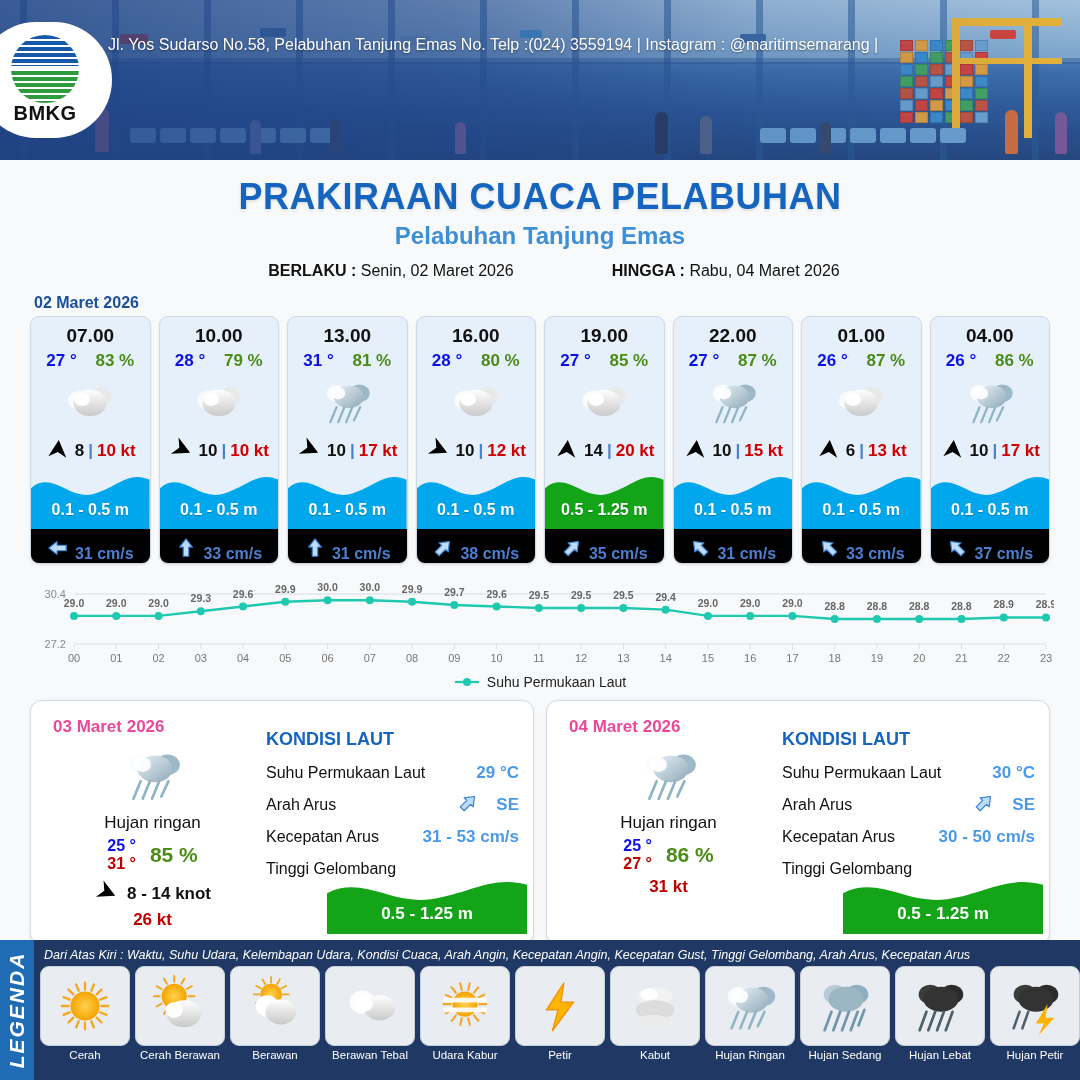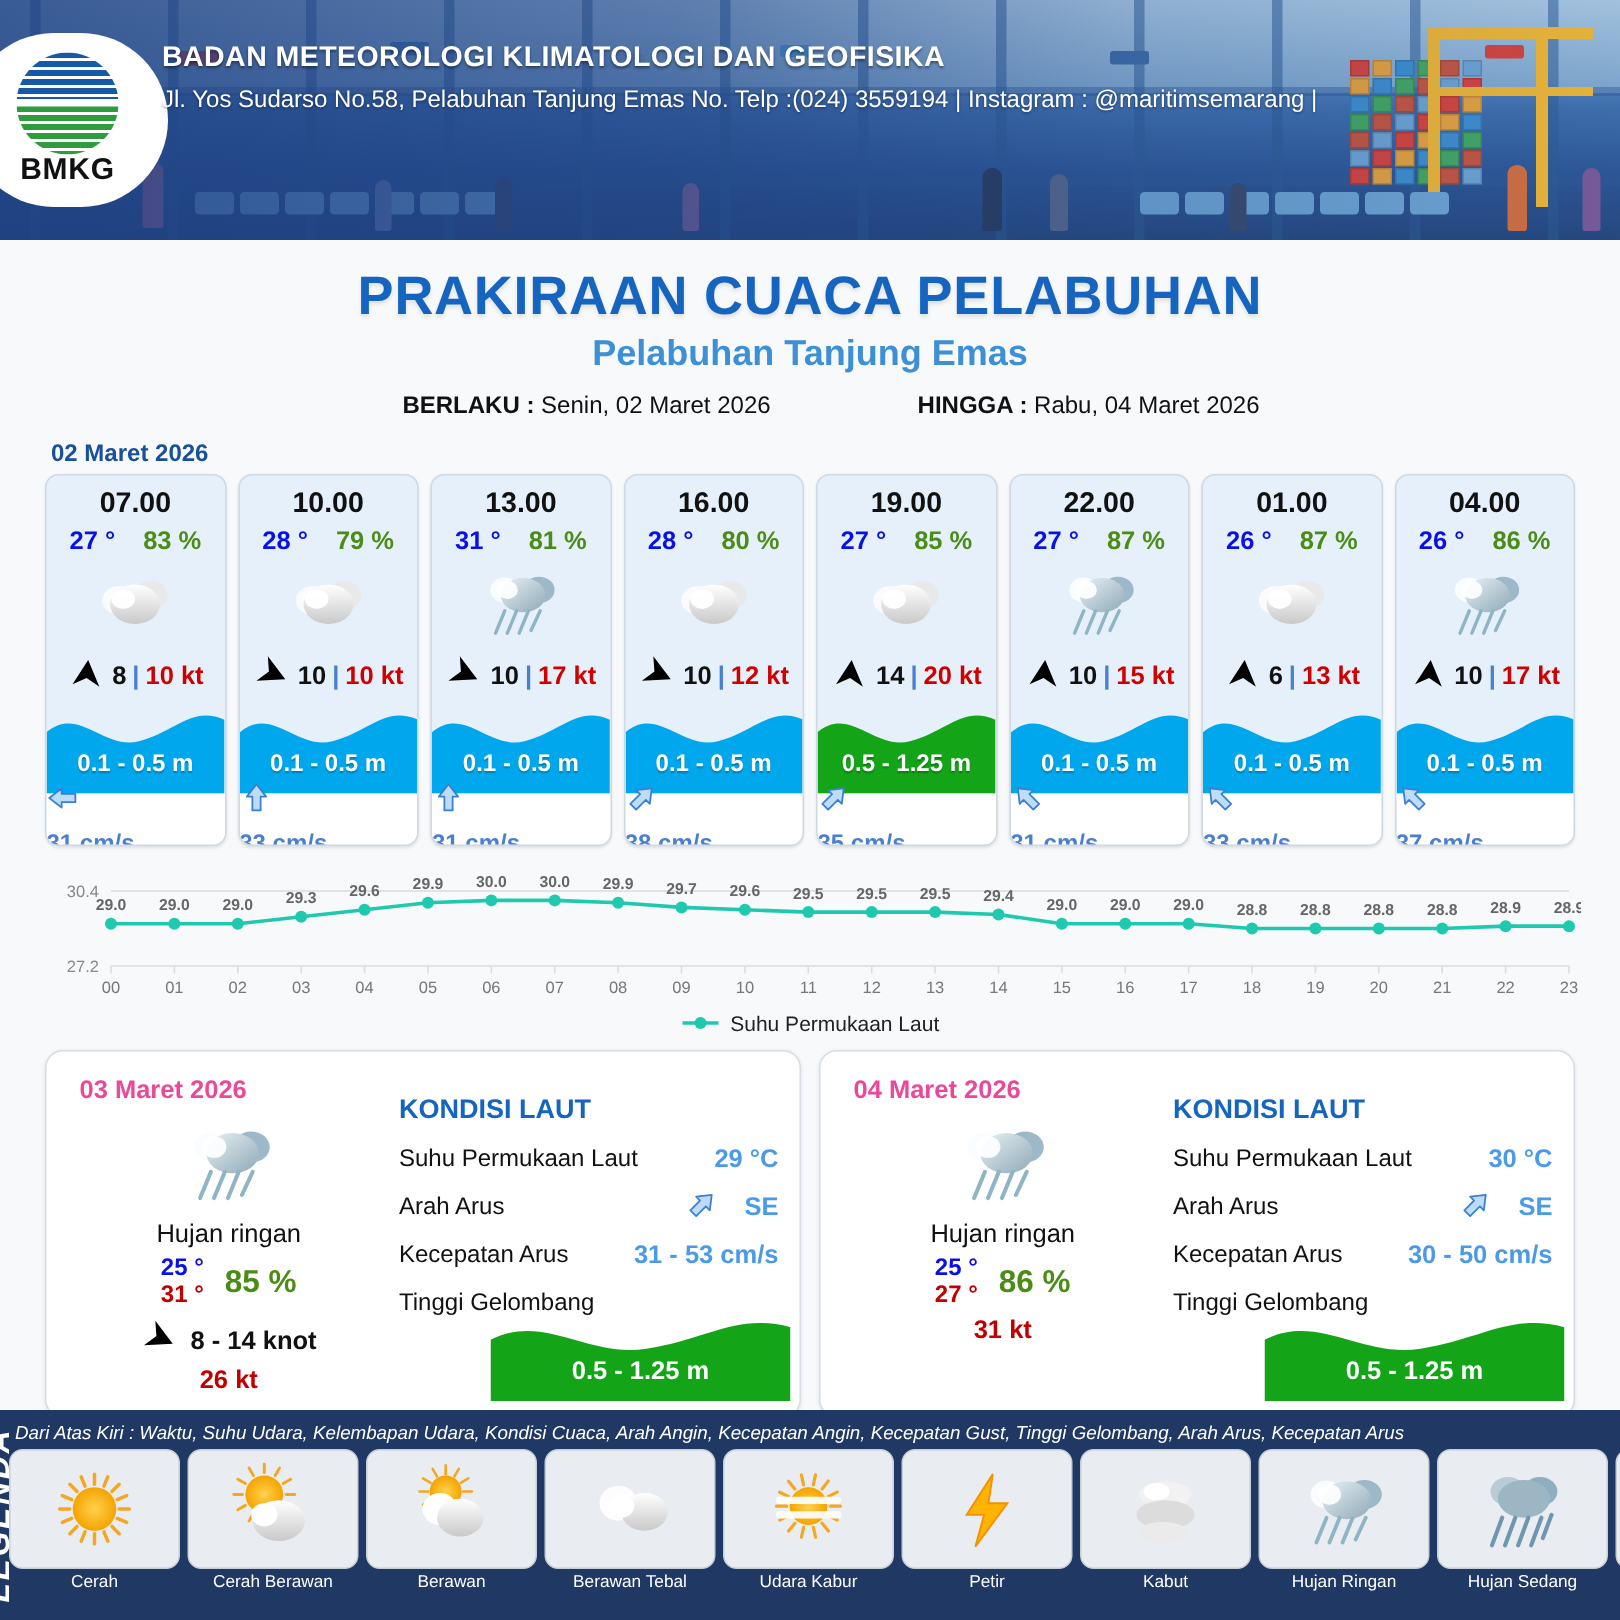--- a/index.html
+++ b/index.html
@@ -55,21 +55,21 @@
   .c-icon{height:62px;display:flex;align-items:center;justify-content:center;}
   .c-wind{display:flex;align-items:center;justify-content:center;gap:4px;height:36px;}
   .w-arrow{display:inline-block;}
   .w-deg{font-size:17px;font-weight:bold;color:#111;}
   .w-sep{color:#4a7fd0;font-weight:bold;font-size:17px;}
   .w-kt{font-size:17px;font-weight:bold;color:#d00000;}
   .c-wave{position:relative;height:60px;}
   .wave-svg{position:absolute;left:0;bottom:0;width:100%;height:60px;}
   .wave-txt{position:absolute;left:0;bottom:10px;width:100%;text-align:center;font-size:16px;font-weight:bold;color:#fff;
     text-shadow:0 1px 1px rgba(0,0,0,.25);}
-  .c-cur{display:flex;align-items:flex-start;justify-content:center;gap:6px;height:34px;background:#ffffff;flex-direction:column;}
+  .c-cur{display:flex;align-items:flex-end;justify-content:center;gap:6px;height:34px;background:#000000;}
   .cur-txt{font-size:16px;font-weight:bold;color:#4a7fd0;}
 
   
   .chart-wrap{margin:8px 26px 0;height:100px;position:relative;}
   .chart-svg{width:1028px;height:100px;display:block;}
   .chart-legend{display:flex;justify-content:center;align-items:center;gap:7px;margin-top:2px;font-size:14px;color:#222;}
   .lg-marker{width:26px;height:12px;display:block;}
 
   
   .panels{display:flex;gap:12px;padding:10px 30px 0;}
@@ -96,21 +96,21 @@
   .p-wavetxt{position:absolute;left:0;bottom:10px;width:100%;text-align:center;font-size:17px;font-weight:bold;color:#fff;}
 
   
   .legend{position:absolute;left:0;bottom:0;width:1080px;height:140px;background:#1f3864;display:flex;}
   .leg-bar{width:40px;background:#1f6cb4;position:relative;}
   .leg-bar span{position:absolute;left:50%;top:50%;transform:translate(-50%,-50%) rotate(-90deg);white-space:nowrap;
     font-size:21px;font-weight:bold;font-style:italic;color:#fff;letter-spacing:2px;}
   .leg-body{flex:1;padding:4px 0 0 6px;}
   .leg-note{font-size:12.5px;font-style:italic;color:#fff;padding:4px 0 4px 4px;}
   .leg-items{display:flex;gap:5px;}
-  .leg-item{width:114px;}
+  .leg-item{width:90px;}
   .leg-box{height:80px;background:#e9edf1;border:1px solid #c6ced6;border-radius:9px;display:flex;align-items:center;justify-content:center;}
   .leg-cap{text-align:center;font-size:11.5px;color:#fff;margin-top:3px;}
 </style>
 </head>
 <body>
 
 <div class="header">
   <div class="hdr-scene">
     <div class="sea"></div>
     <div id="scene-gen">
@@ -211,21 +211,20 @@
     <div class="logo-in">
       <div class="logo-circ">
         <div class="lg-blue"></div>
           <div class="lg-green"></div>
       </div>
       <div class="lg-txt">BMKG</div>
     </div>
   </div>
 
   <div class="hdr-text">
-    <div class="h-line1">BADAN METEOROLOGI KLIMATOLOGI DAN GEOFISIKA</div>
     <div class="h-line3">Jl. Yos Sudarso No.58, Pelabuhan Tanjung Emas No. Telp :(024) 3559194 | Instagram : @maritimsemarang |</div>
   </div>
 </div>
 
 <div class="title-main">PRAKIRAAN CUACA PELABUHAN</div>
 <div class="title-sub">Pelabuhan Tanjung Emas</div>
 <div class="valid-row">
   <div><b>BERLAKU :</b>
     <span>Senin, 02 Maret 2026</span></div>
   <div><b>HINGGA :</b>

